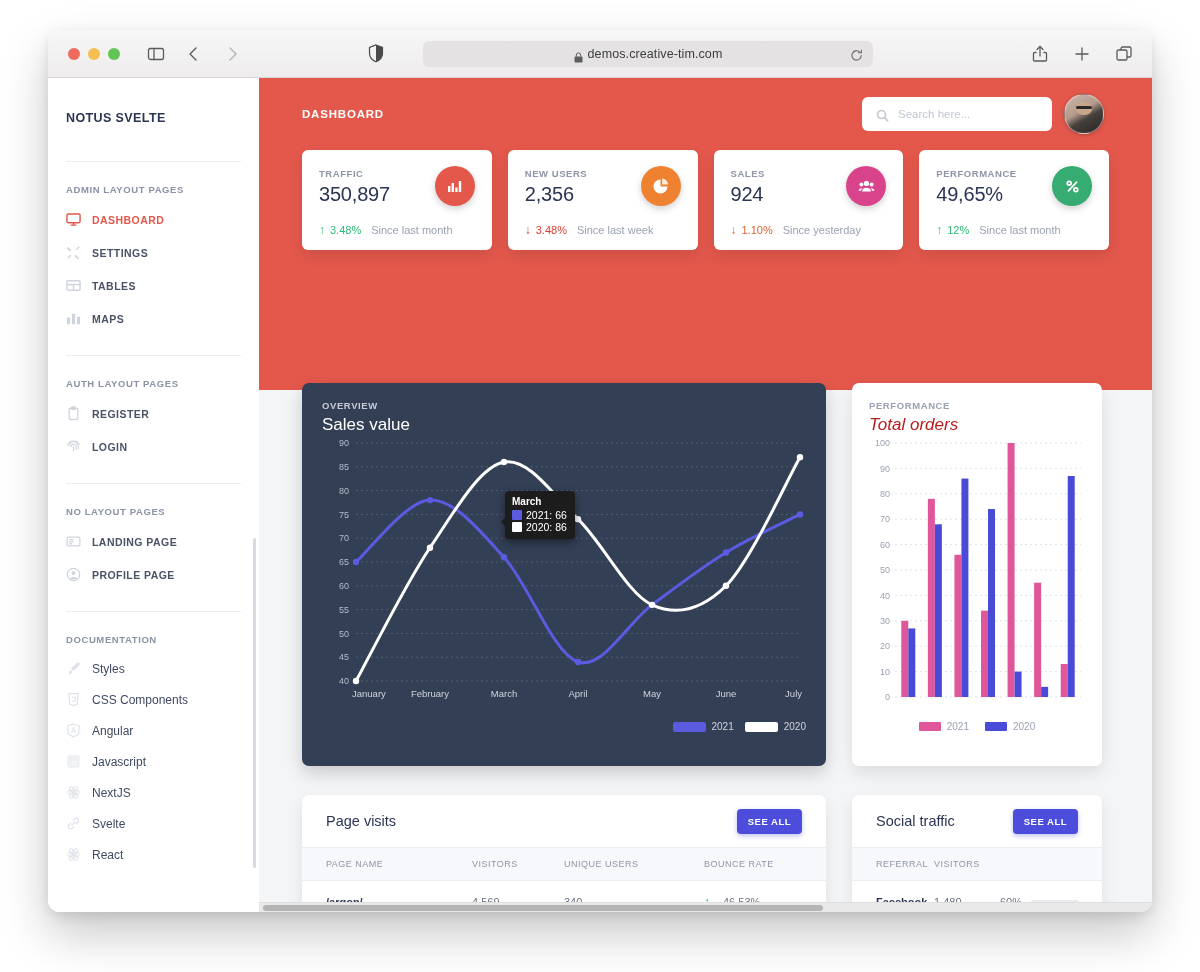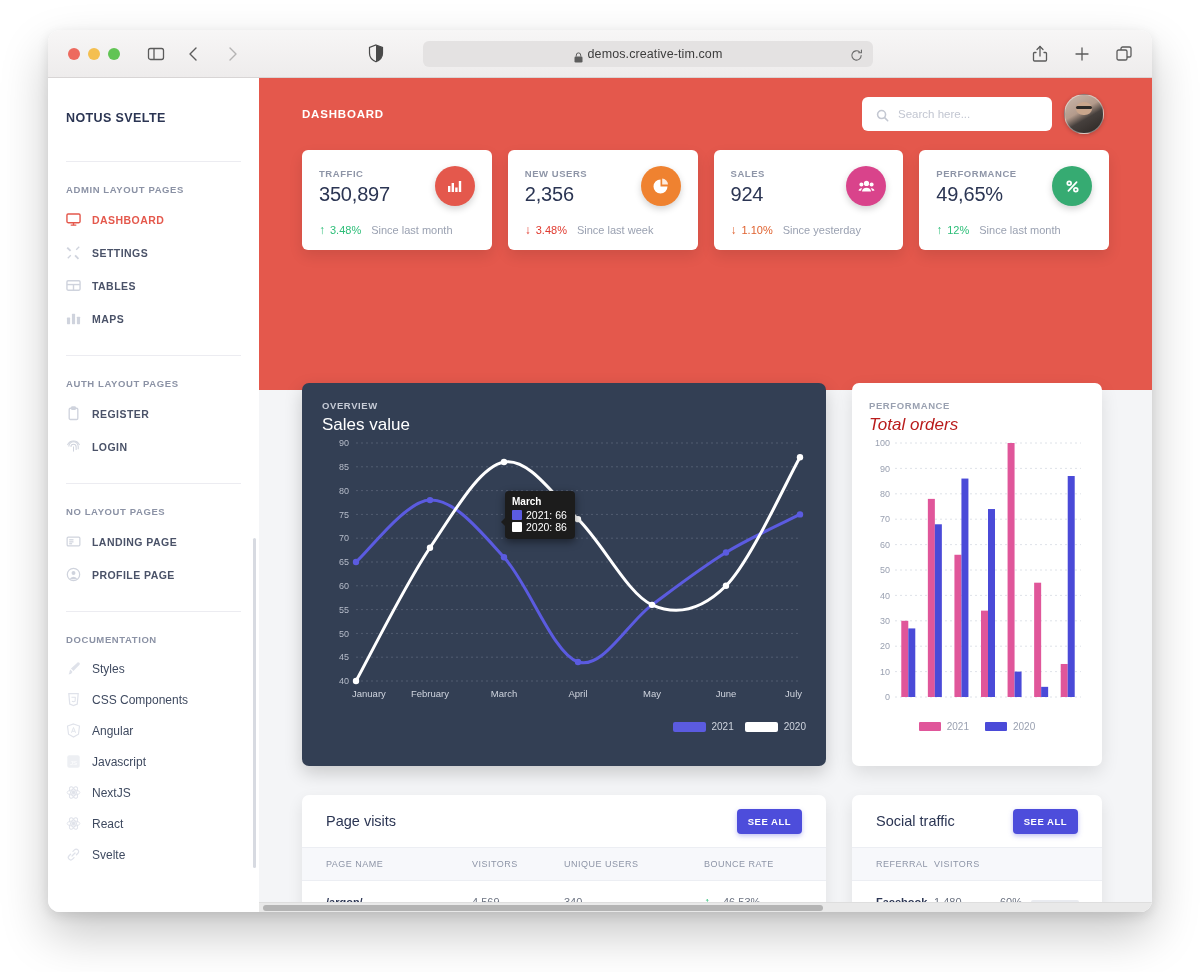--- a/index.html
+++ b/index.html
@@ -503,38 +503,38 @@
                 <circle cx="8" cy="8" r="1.5" fill="currentColor"></circle>
                 <ellipse cx="8" cy="8" rx="6.8" ry="2.8"></ellipse>
                 <ellipse cx="8" cy="8" rx="6.8" ry="2.8" transform="rotate(60 8 8)"></ellipse>
                 <ellipse cx="8" cy="8" rx="6.8" ry="2.8" transform="rotate(120 8 8)"></ellipse>
               </svg>
           </span>
           <span class="sb-label">NextJS</span>
         </div>
         <div class="sb-item doc">
           <span class="sb-ico">
+            <svg viewBox="0 0 16 16" fill="none" stroke="currentColor" stroke-width="1.3" stroke-linecap="round">
+                <path d="M6.4 9.6 9.6 6.4"></path>
+                <path d="M7.4 4.6 9 3a2.6 2.6 0 0 1 3.7 3.7l-1.6 1.6"></path>
+                <path d="M8.6 11.4 7 13a2.6 2.6 0 0 1-3.7-3.7l1.6-1.6"></path>
+              </svg>
+          </span>
+          <span class="sb-label">Svelte</span>
+        </div>
+        <div class="sb-item doc">
+          <span class="sb-ico">
             <svg viewBox="0 0 16 16" fill="none" stroke="currentColor" stroke-width="1">
                 <circle cx="8" cy="8" r="1.5" fill="currentColor"></circle>
                 <ellipse cx="8" cy="8" rx="6.8" ry="2.8"></ellipse>
                 <ellipse cx="8" cy="8" rx="6.8" ry="2.8" transform="rotate(60 8 8)"></ellipse>
                 <ellipse cx="8" cy="8" rx="6.8" ry="2.8" transform="rotate(120 8 8)"></ellipse>
               </svg>
           </span>
           <span class="sb-label">React</span>
-        </div>
-        <div class="sb-item doc">
-          <span class="sb-ico">
-            <svg viewBox="0 0 16 16" fill="none" stroke="currentColor" stroke-width="1.3" stroke-linecap="round">
-                <path d="M6.4 9.6 9.6 6.4"></path>
-                <path d="M7.4 4.6 9 3a2.6 2.6 0 0 1 3.7 3.7l-1.6 1.6"></path>
-                <path d="M8.6 11.4 7 13a2.6 2.6 0 0 1-3.7-3.7l1.6-1.6"></path>
-              </svg>
-          </span>
-          <span class="sb-label">Svelte</span>
         </div>
 
         <div class="sb-scroll"></div>
       </nav>
 
       <main class="main">
         <div class="hero"></div>
 
         <div class="topbar">
           <div class="page-title">DASHBOARD</div>

